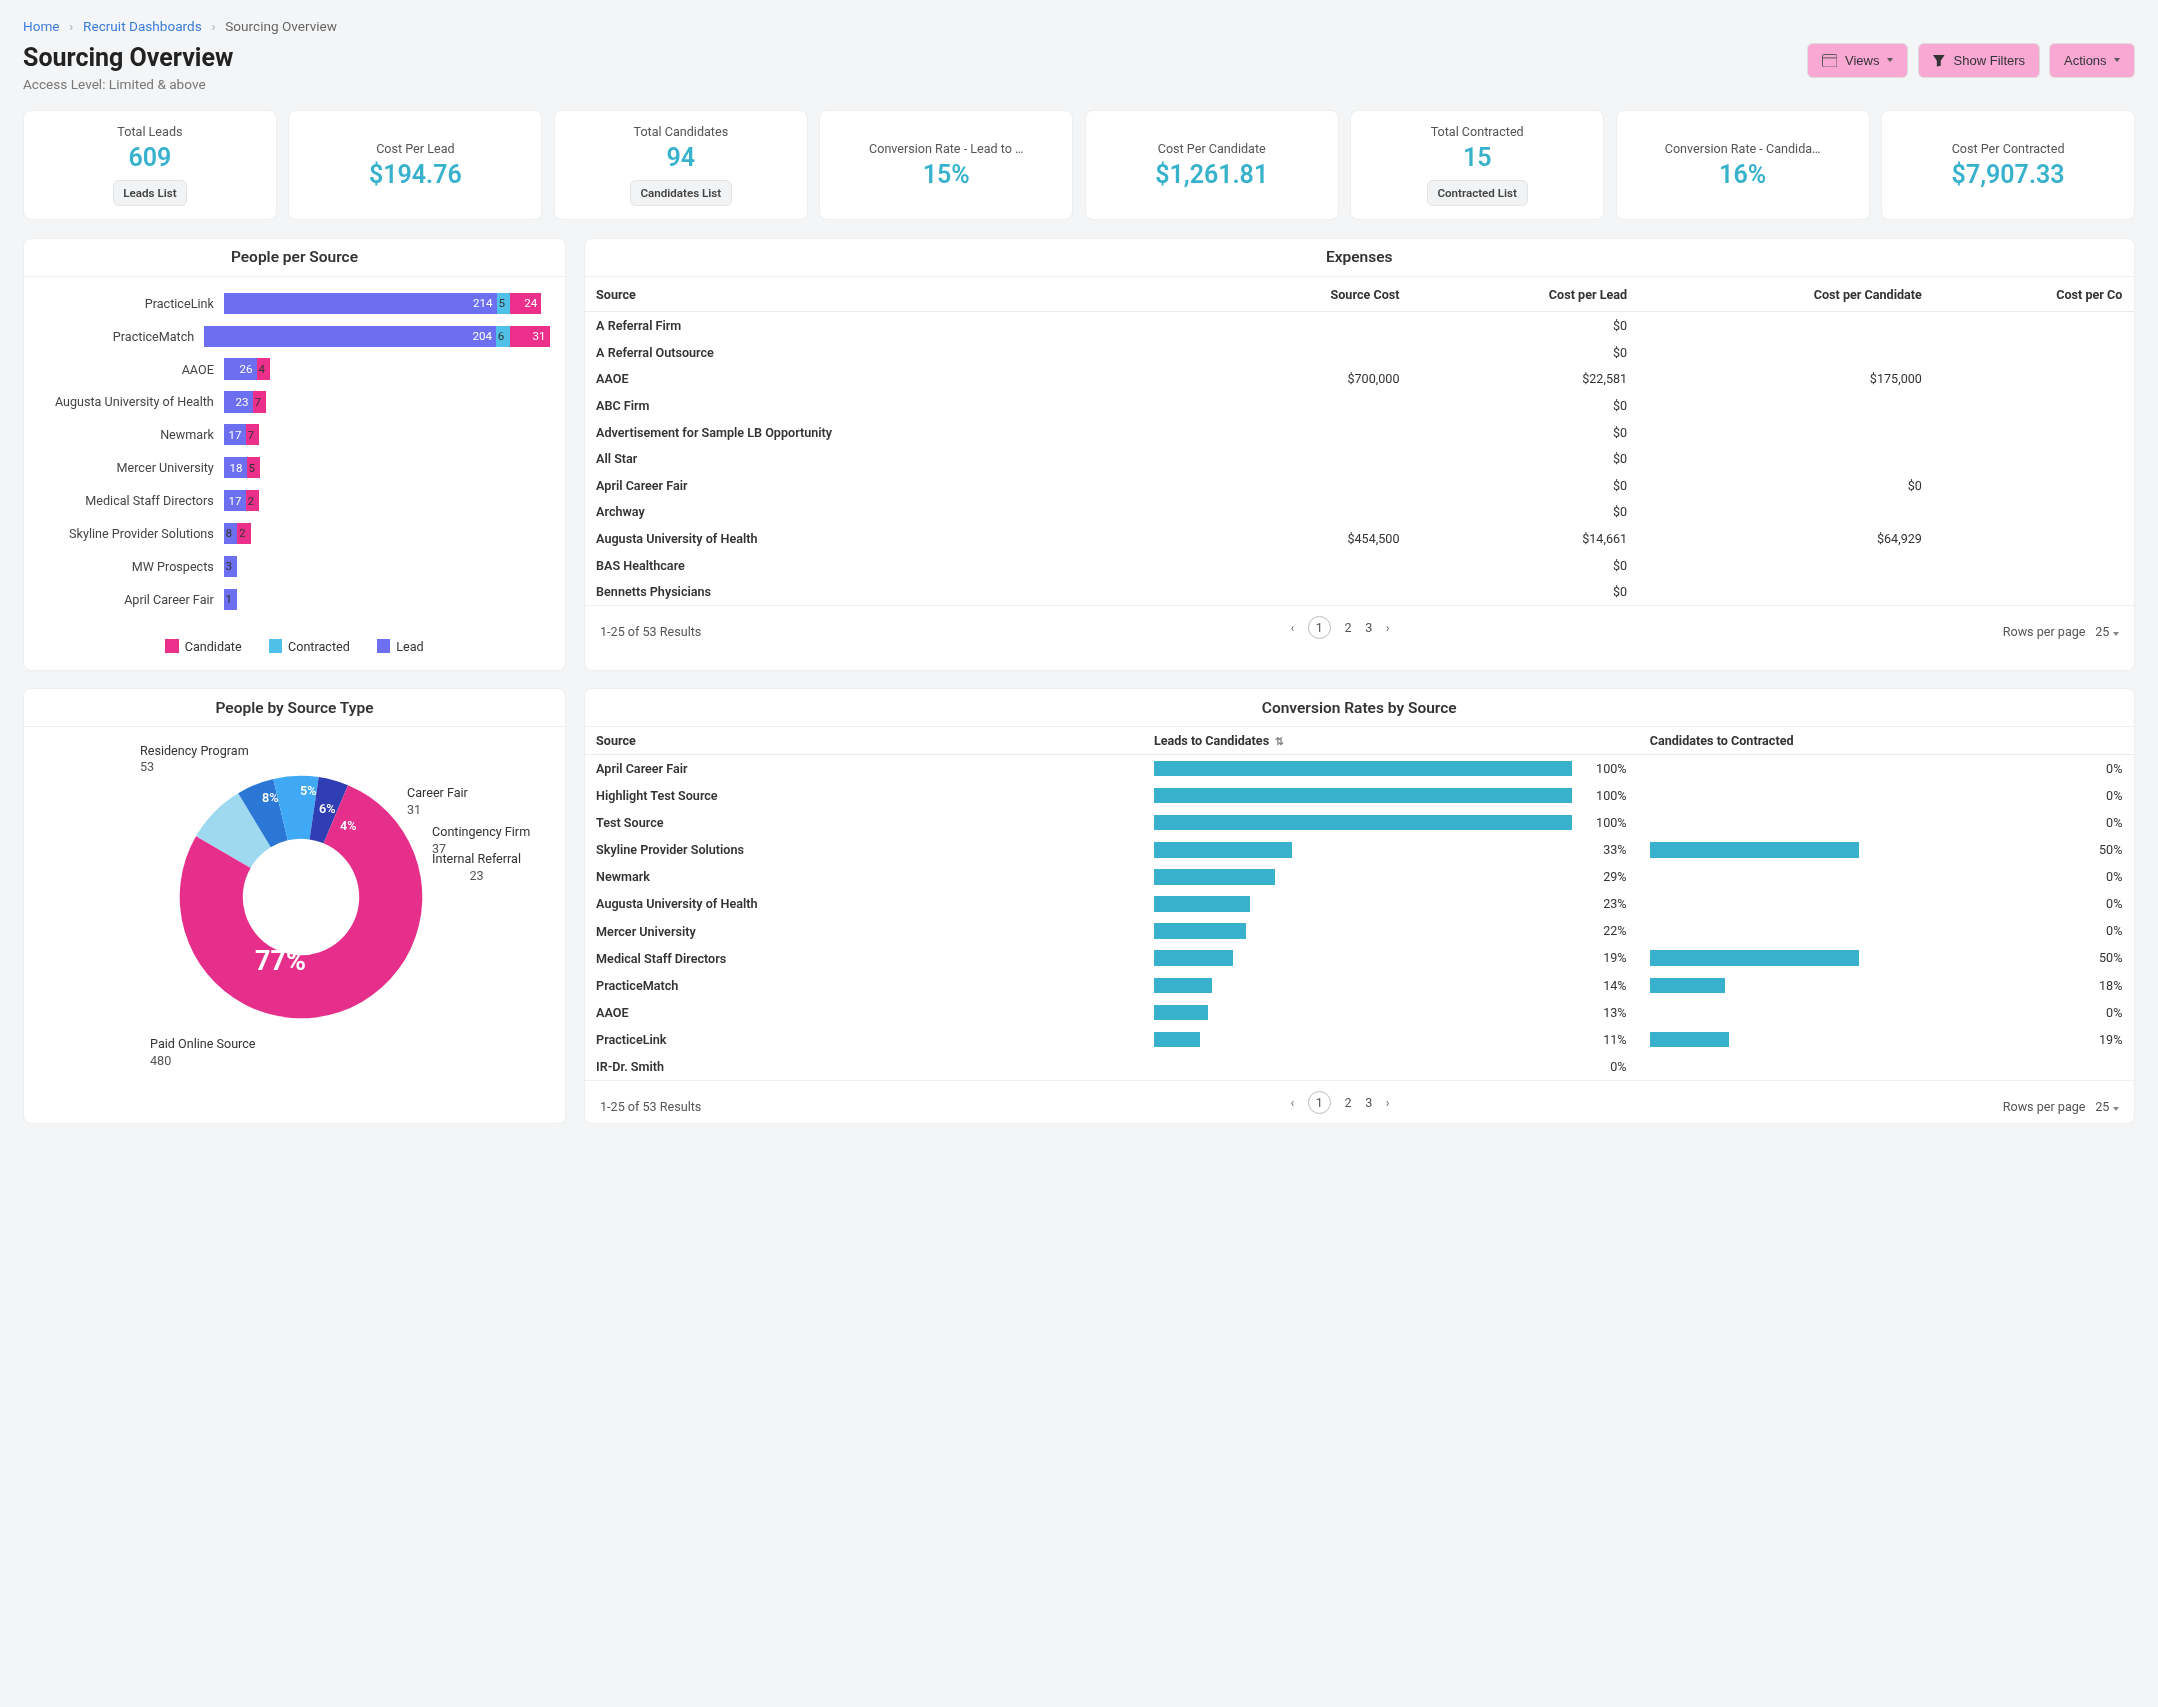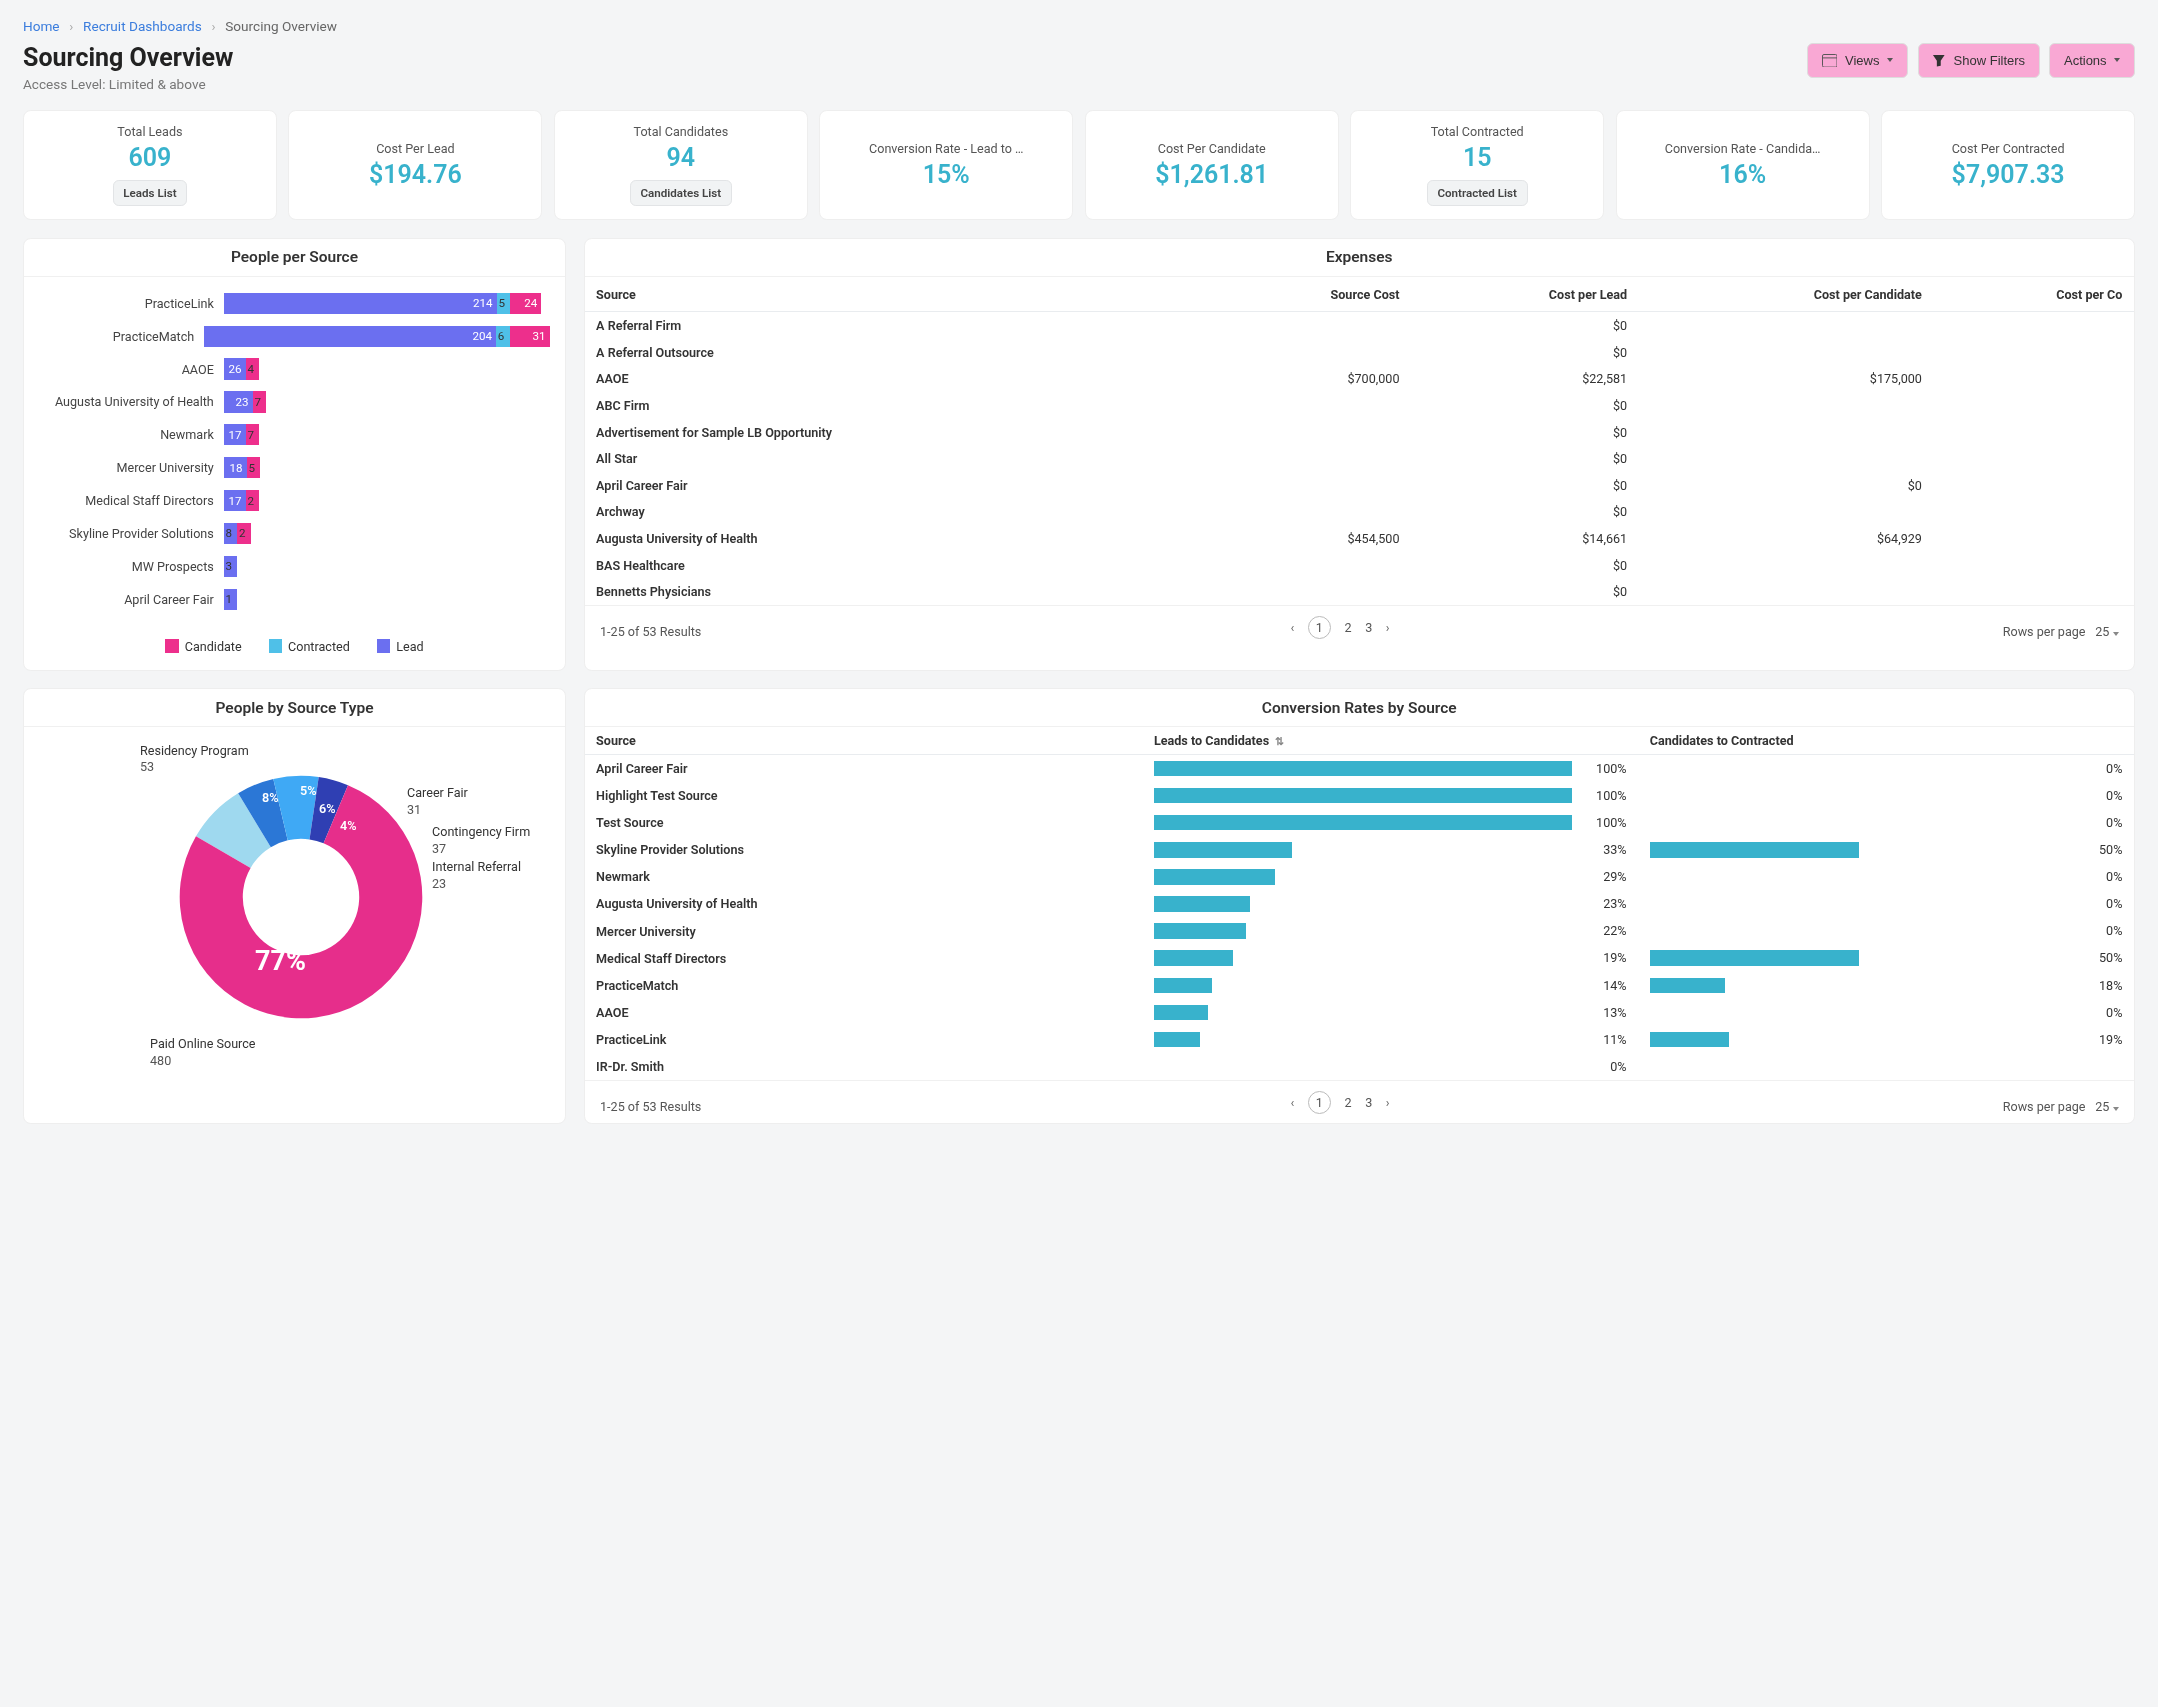--- a/index.html
+++ b/index.html
@@ -167,21 +167,21 @@
           <div class="pps-label">PracticeMatch</div>
           <div class="pps-bars">
             <div class="seg lead" style="width: 292px;">204</div>
             <div class="seg contracted" style="width: 13.6px; color: rgb(51, 51, 51); justify-content: flex-start; padding-left: 1.9px; overflow: visible;">6</div>
             <div class="seg candidate" style="width: 40px;">31</div>
           </div>
         </div>
         <div class="pps-row">
           <div class="pps-label">AAOE</div>
           <div class="pps-bars">
-            <div class="seg lead" style="width: 22px;">26</div>
+            <div class="seg lead" style="width: 33px;">26</div>
             <div class="seg candidate" style="width: 13.6px; color: rgb(51, 51, 51); justify-content: flex-start; padding-left: 1.9px; overflow: visible;">4</div>
           </div>
         </div>
         <div class="pps-row">
           <div class="pps-label">Augusta University of Health</div>
           <div class="pps-bars">
             <div class="seg lead" style="width: 29px;">23</div>
             <div class="seg candidate" style="width: 13.6px; color: rgb(51, 51, 51); justify-content: flex-start; padding-left: 1.9px; overflow: visible;">7</div>
           </div>
         </div>
@@ -366,21 +366,21 @@
           <div class="ct">53</div>
       </div>
       <div class="donut-label" style="left:383px; top:58px;">
         <div>Career Fair</div>
           <div class="ct">31</div>
       </div>
       <div class="donut-label" style="left:408px; top:97px;">
         <div>Contingency Firm</div>
           <div class="ct">37</div>
       </div>
-      <div class="donut-label" style="left:408px; top:132px;">
+      <div class="donut-label" style="left:408px; top:124px;text-align:center;">
         <div>Internal Referral</div>
           <div class="ct">23</div>
       </div>
       <div class="donut-label" style="left:126px; top:309px;">
         <div>Paid Online Source</div>
           <div class="ct">480</div>
       </div>
     </div>
   </div>
 

